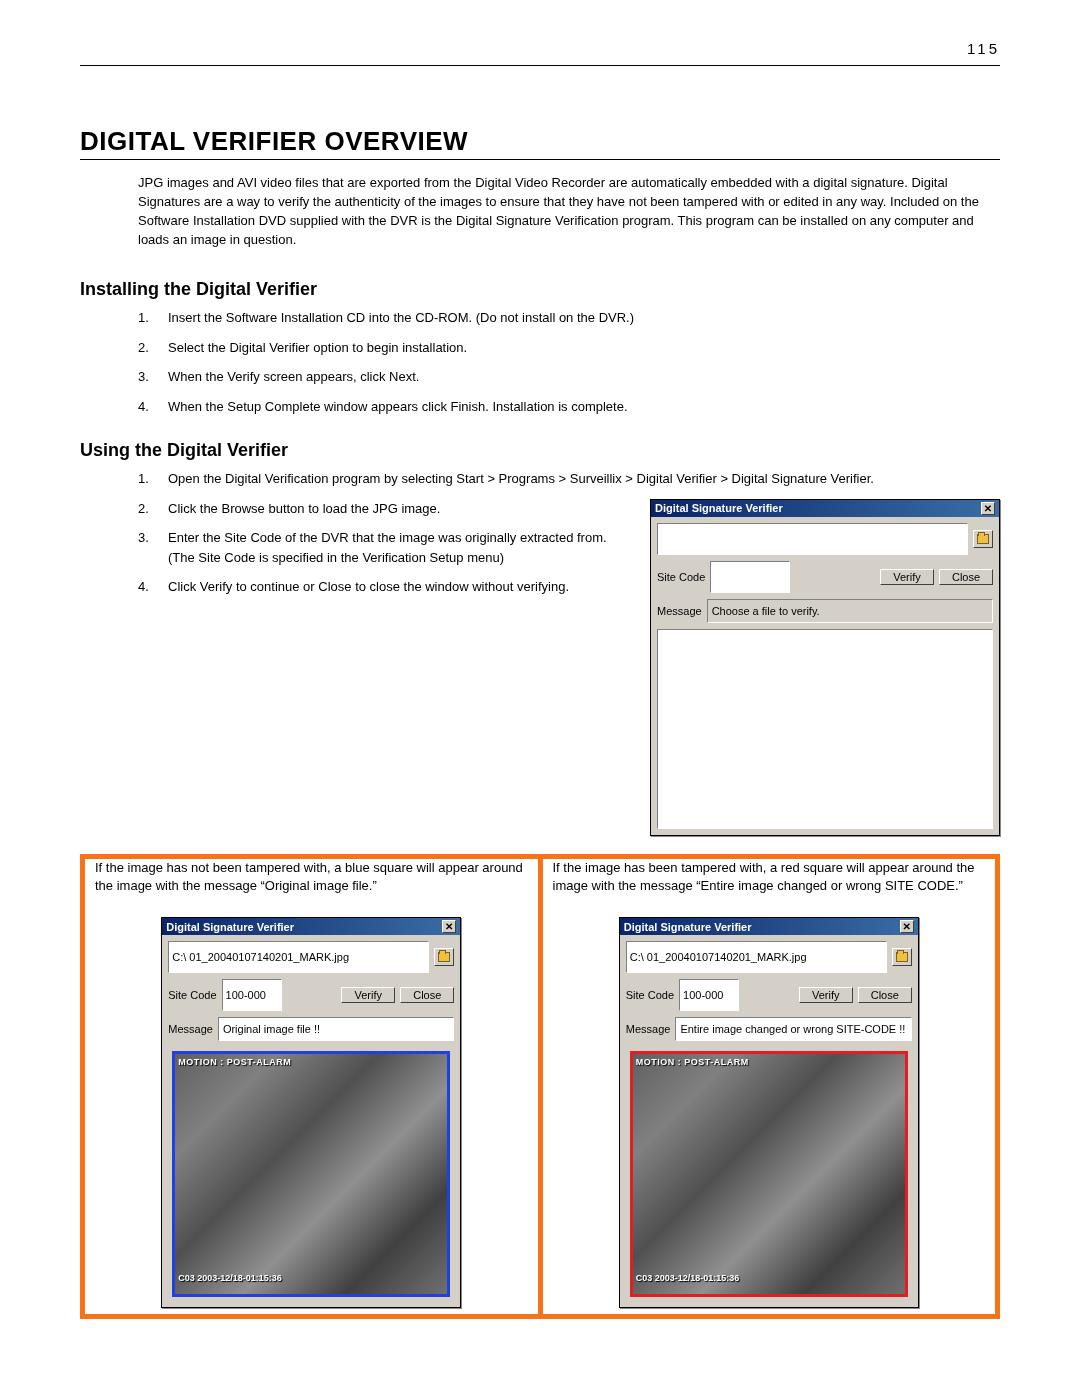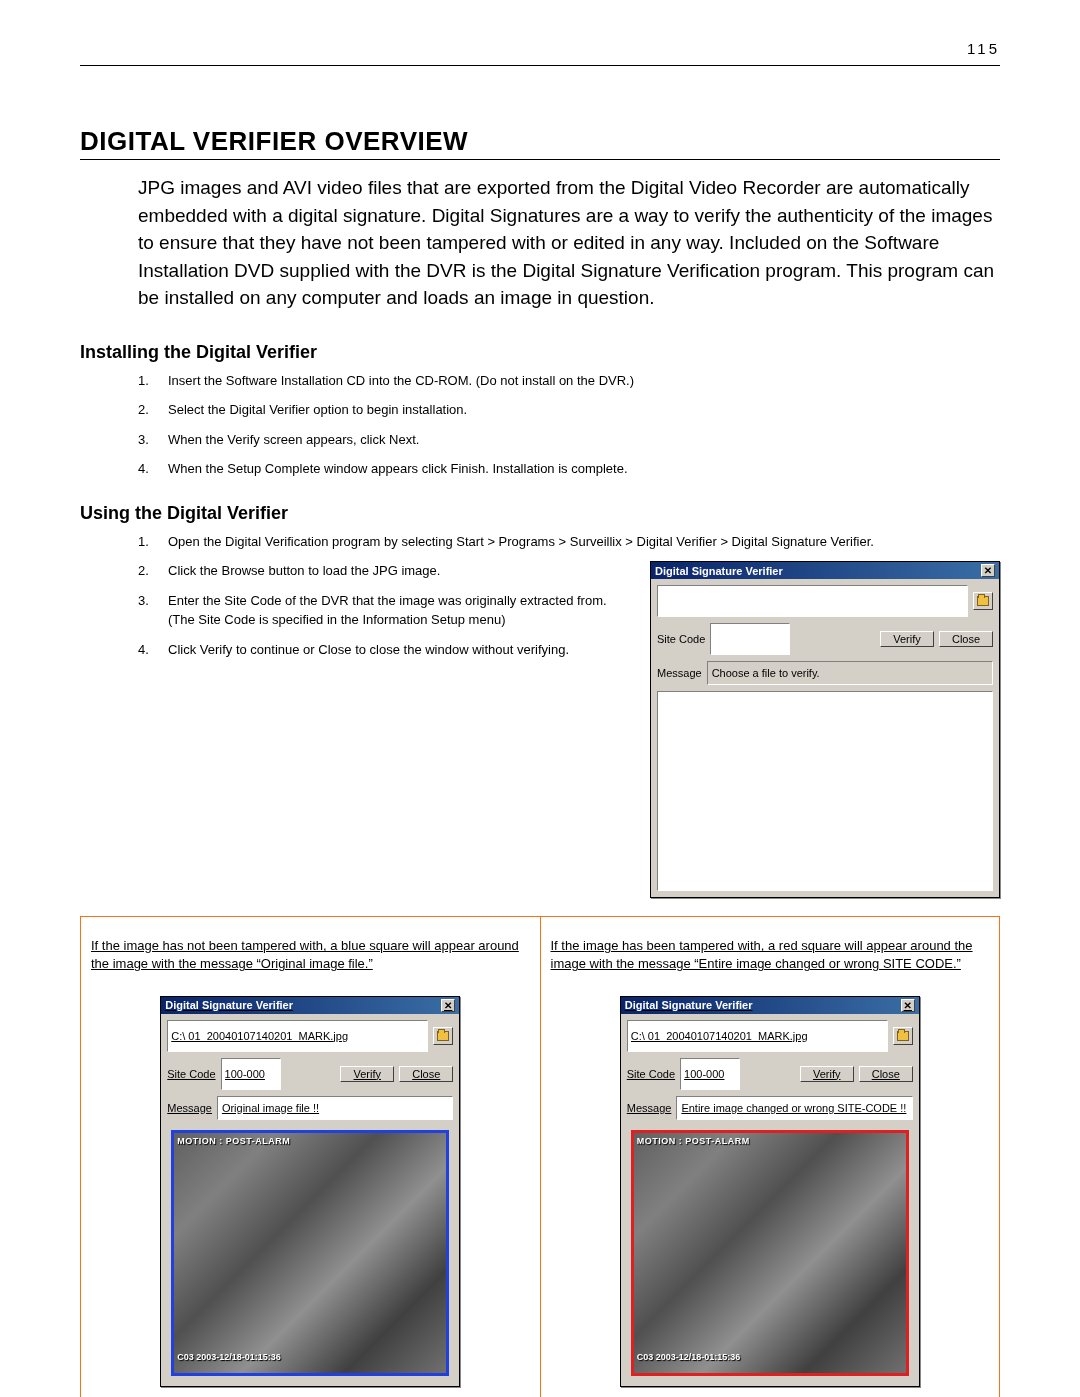--- a/index.html
+++ b/index.html
@@ -25,21 +25,21 @@
   }
   .h1 {
     font-size: 26px;
     font-weight: bold;
     letter-spacing: 0.5px;
     border-bottom: 1px solid #000;
     padding-bottom: 2px;
     margin-bottom: 14px;
   }
   .intro {
-    font-size: 19px;
+    font-size: 13px;
     line-height: 1.45;
     margin: 0 0 30px 58px;
   }
   .h2 {
     font-size: 18px;
     font-weight: bold;
     margin: 24px 0 8px 0;
   }
   ol.numbered {
     list-style: none;
@@ -200,25 +200,24 @@
   }
 
   .result-table {
     border: 1px solid #000;
     border-collapse: collapse;
     width: 100%;
     margin-top: 18px;
     font-size: 13px;
   }
   .result-table td {
-    border: 1px solid #f97316;
+    border: 5px solid #f97316;
     vertical-align: top;
-    padding: 20px 10px;
+    padding: 0 10px;
     width: 50%;
-    text-decoration: underline;
   }
   .cell-desc {
     line-height: 1.4;
     margin-bottom: 12px;
   }
   .dialog-wrap {
     display: flex;
     justify-content: center;
     padding: 10px 0 6px 0;
   }
@@ -275,21 +274,21 @@
 
   <div class="use-row">
     <div class="use-text">
       <ol class="numbered">
         <li>
             <span class="num">2.</span>
             <span class="txt">Click the Browse button to load the JPG image.</span>
           </li>
         <li>
             <span class="num">3.</span>
-            <span class="txt">Enter the Site Code of the DVR that the image was originally extracted from.  (The Site Code is specified in the Information Setup menu)</span>
+            <span class="txt">Enter the Site Code of the DVR that the image was originally extracted from.  (The Site Code is specified in the Verification Setup menu)</span>
           </li>
         <li>
             <span class="num">4.</span>
             <span class="txt">Click Verify to continue or Close to close the window without verifying.</span>
           </li>
       </ol>
     </div>
     <div class="dialog-column">
 
       <div class="dialog">

